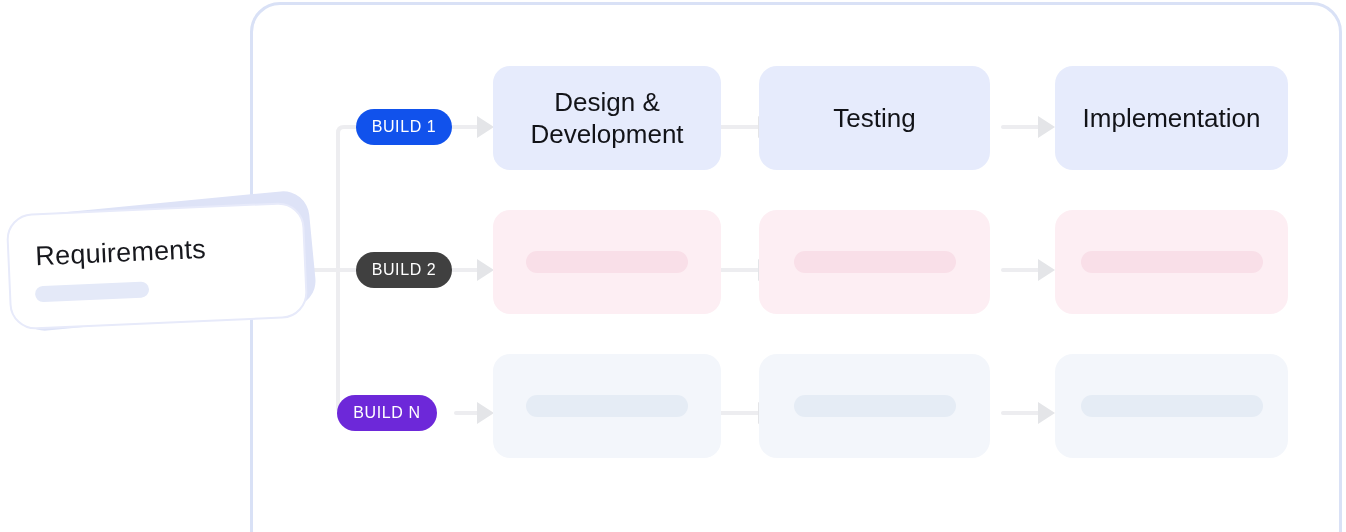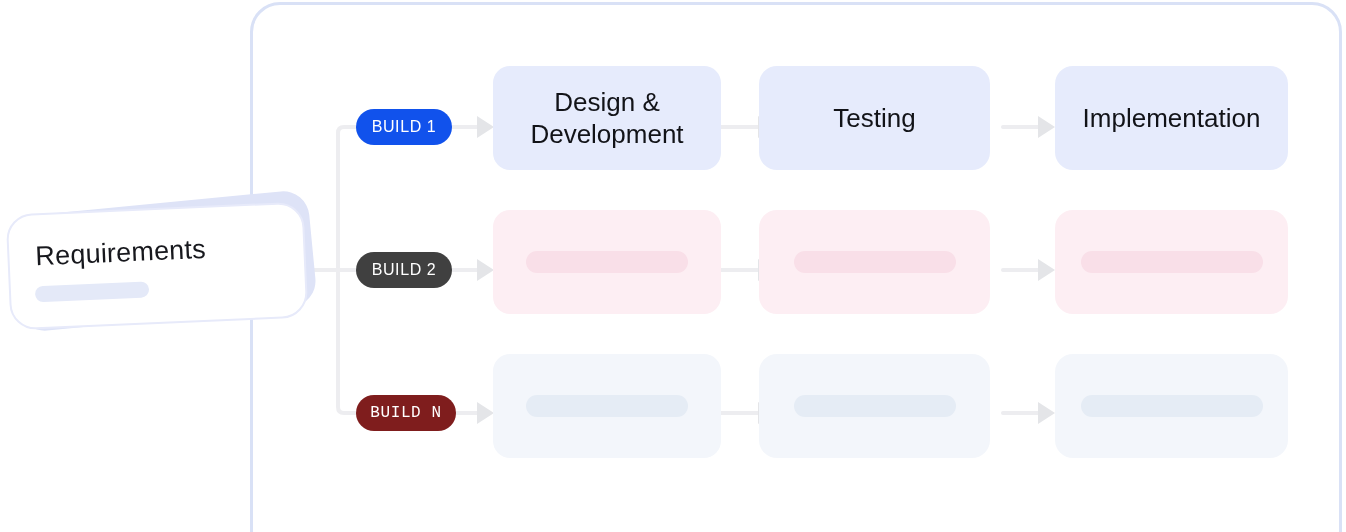--- a/index.html
+++ b/index.html
@@ -41,21 +41,21 @@
     align-items: center;
     justify-content: center;
     color: #ffffff;
     font-size: 16px;
     font-weight: 500;
     letter-spacing: 0.6px;
     z-index: 3;
   }
   .pill-b1 { left: 356px; top: 109px; width: 96px;  background: #1152ec; }
   .pill-b2 { left: 356px; top: 252px; width: 96px;  background: #404040; }
-  .pill-bn { left: 356px; top: 395px; width: 100px; background: #7f1d1d; font-family: Liberation Mono, monospace; }
+  .pill-bn { left: 337px; top: 395px; width: 100px; background: #6d28d9; }
 
   
   .stage-box {
     position: absolute;
     height: 104px;
     border-radius: 18px;
     display: flex;
     align-items: center;
     justify-content: center;
     text-align: center;

